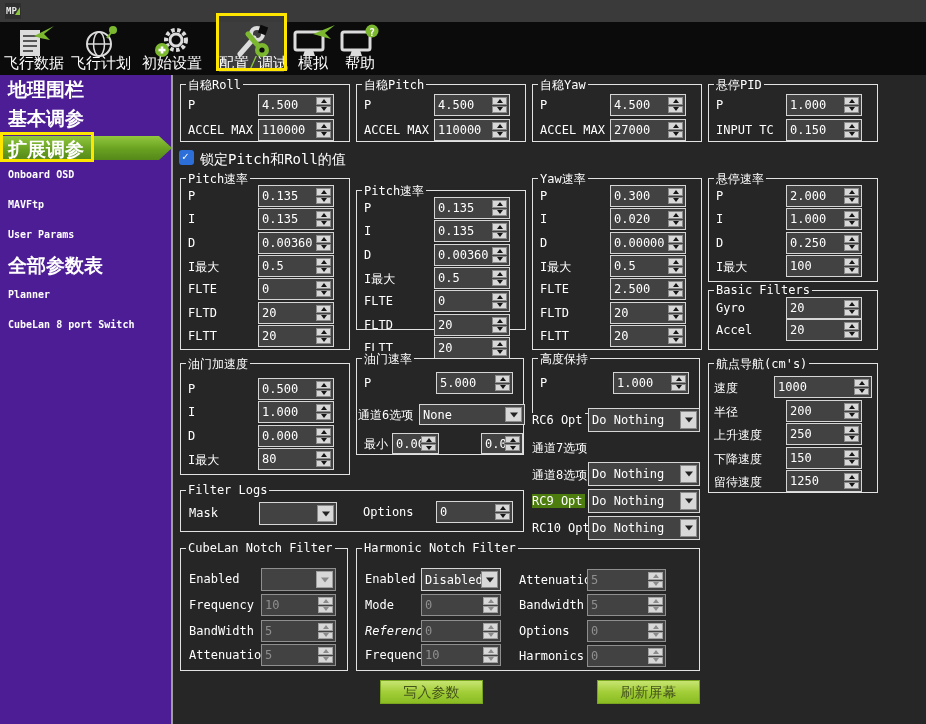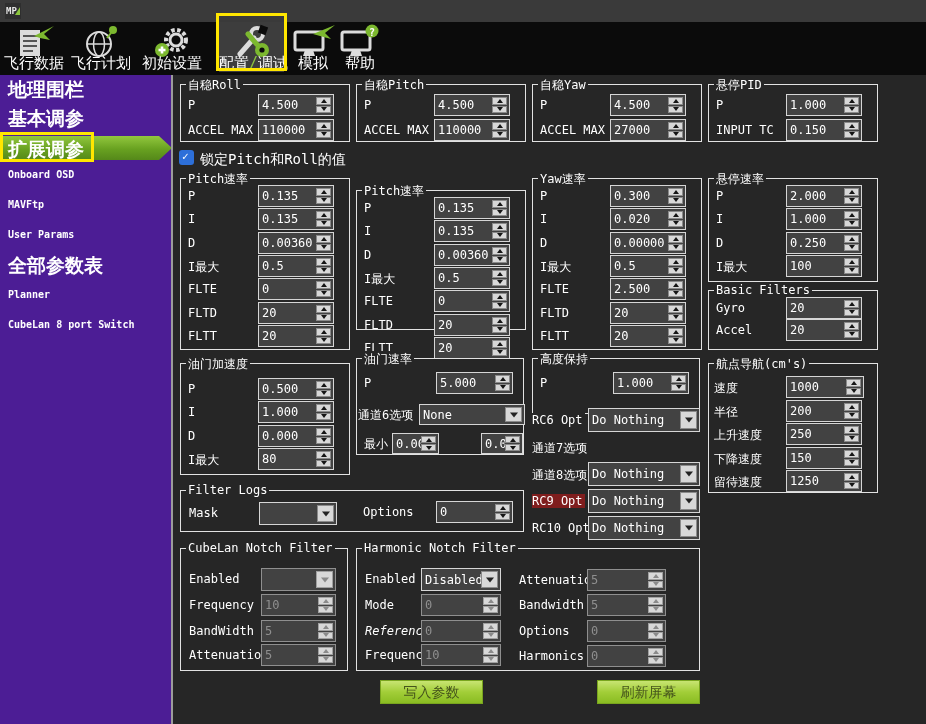--- a/index.html
+++ b/index.html
@@ -554,21 +554,21 @@
         <span class="val">1.000</span>
         <span class="ud">
           <i class="ua"></i>
           <i class="da"></i>
         </span>
       </div>
     </div>
     <div class="gbox" style="left: 708px; top: 363px; width: 170px; height: 130px;">
       <div class="gtitle">航点导航(cm's)</div>
       <div class="flabel" style="left: 5px; top: 16px;">速度</div>
-      <div class="spin" style="left: 77px; top: 12px; width: 78px; height: 22px; text-decoration: underline;">
+      <div class="spin" style="left: 65px; top: 12px; width: 98px; height: 22px; text-decoration: underline;">
         <span class="val">1000</span>
         <span class="ud">
           <i class="ua"></i>
           <i class="da"></i>
         </span>
       </div>
       <div class="flabel" style="left: 5px; top: 40px;">半径</div>
       <div class="spin" style="left: 77px; top: 36px; width: 76px; height: 22px;">
         <span class="val">200</span>
         <span class="ud">
@@ -717,21 +717,21 @@
     <div class="combo" style="left: 588px; top: 408px; width: 112px; height: 24px;">
       <span class="val">Do Nothing</span>
       <div class="cbtn"></div>
     </div>
     <div class="flabel" style="left: 532px; top: 440px; background: rgb(38, 38, 38); padding-right: 2px;">通道7选项</div>
     <div class="flabel" style="left: 532px; top: 467px; background: rgb(38, 38, 38); padding-right: 2px;">通道8选项</div>
     <div class="combo" style="left: 588px; top: 462px; width: 112px; height: 24px;">
       <span class="val">Do Nothing</span>
       <div class="cbtn"></div>
     </div>
-    <div class="flabel" style="left: 532px; top: 494px; background: #7f1d1d; padding-right: 2px;">RC9 Opt</div>
+    <div class="flabel" style="left: 532px; top: 494px; background: #4d7c0f; padding-right: 2px;">RC9 Opt</div>
     <div class="combo" style="left: 588px; top: 489px; width: 112px; height: 24px;">
       <span class="val">Do Nothing</span>
       <div class="cbtn"></div>
     </div>
     <div class="flabel" style="left: 532px; top: 521px; background: rgb(38, 38, 38); padding-right: 2px;">RC10 Opt</div>
     <div class="combo" style="left: 588px; top: 516px; width: 112px; height: 24px;">
       <span class="val">Do Nothing</span>
       <div class="cbtn"></div>
     </div>
   </div>

